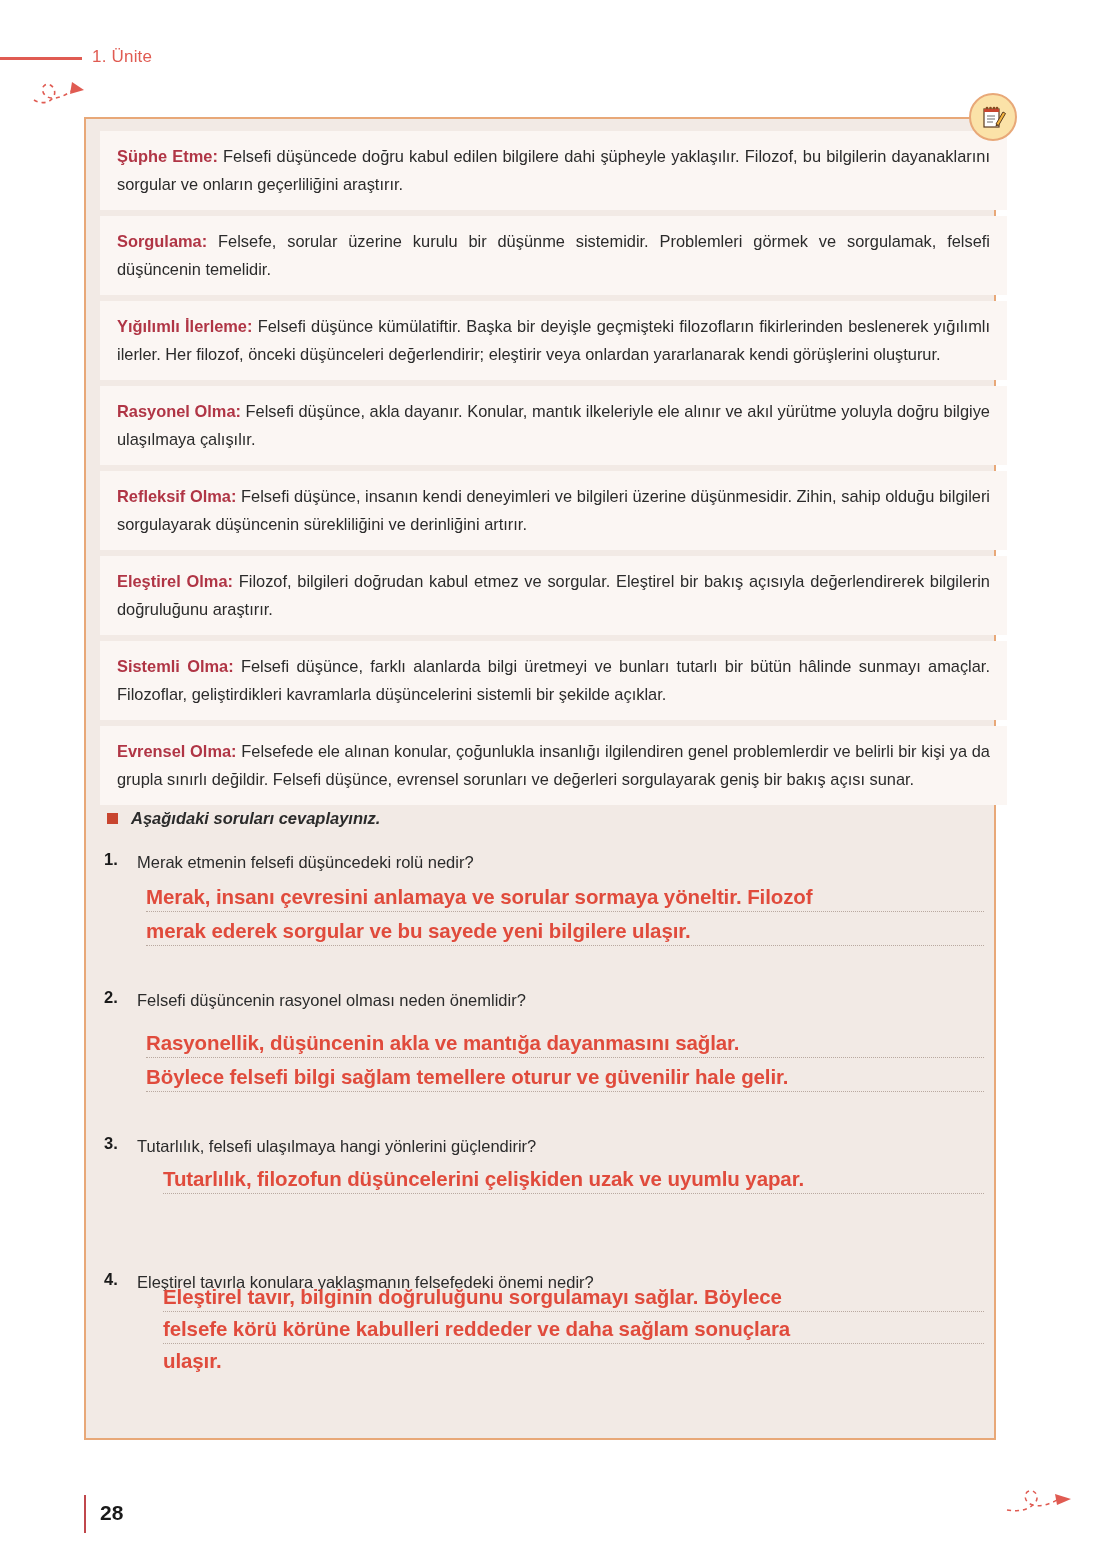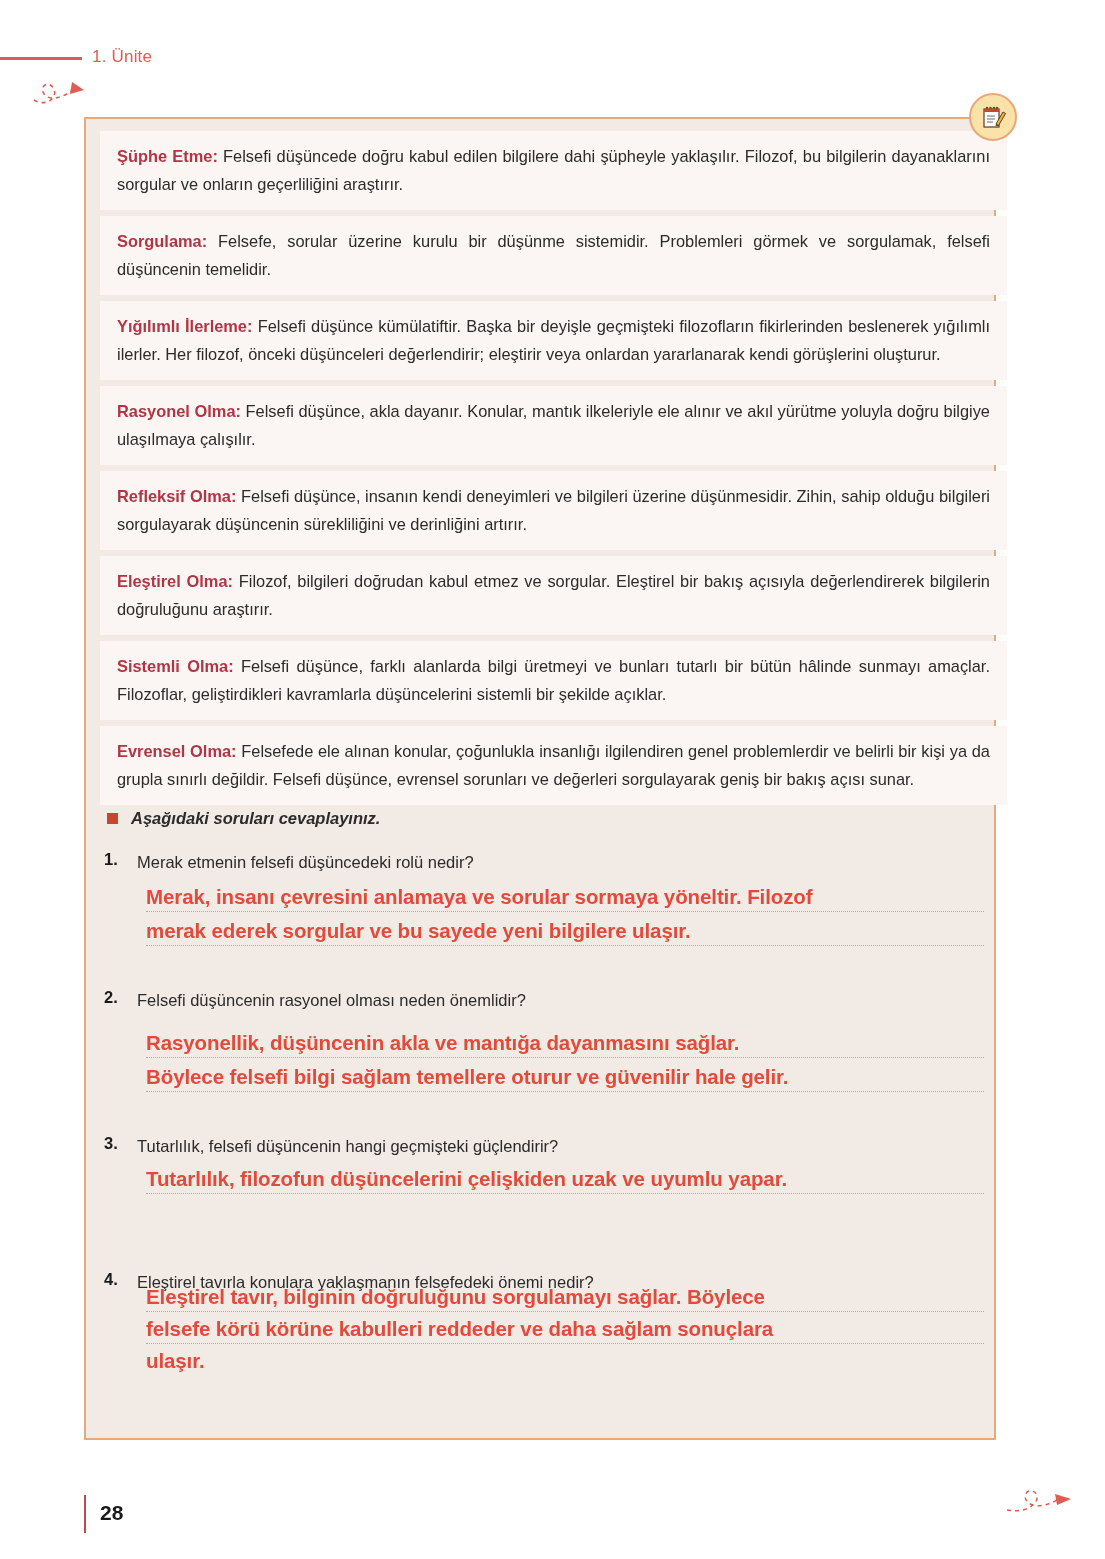--- a/index.html
+++ b/index.html
@@ -167,21 +167,21 @@
   .ans-text {
     position: absolute;
     left: 0;
     bottom: 2px;
     white-space: nowrap;
     color: #E04B3C;
     font-weight: bold;
     font-size: 20.5px;
     letter-spacing: -0.1px;
   }
-  .answer.tight .ans-line { height: 32px; }
+  .answer.tight .ans-line { height: 32px; margin-left: 17px; }
   .answer.q4 { margin-top: -14px; }
 
   .spacer-lines .ans-line { border-bottom: 1px dotted transparent; }
 
   
   .pagenum-rule {
     position: absolute;
     left: 84px;
     top: 1495px;
     width: 2px;
@@ -303,21 +303,21 @@
         </div>
       </div>
       <div class="answer spacer-lines">
         <div class="ans-line"></div>
       </div>
     </div>
 
     <div class="question">
       <div class="q-line">
         <span class="q-num">3.</span>
-        <span class="q-text">Tutarlılık, felsefi düşüncenin hangi geçmişteki güçlendirir?</span>
+        <span class="q-text">Tutarlılık, felsefi ulaşılmaya hangi yönlerini güçlendirir?</span>
       </div>
       <div class="answer tight">
         <div class="ans-line">
           <span class="ans-text">Tutarlılık, filozofun düşüncelerini çelişkiden uzak ve uyumlu yapar.</span>
         </div>
       </div>
       <div class="answer spacer-lines">
         <div class="ans-line"></div>
         <div class="ans-line"></div>
       </div>

